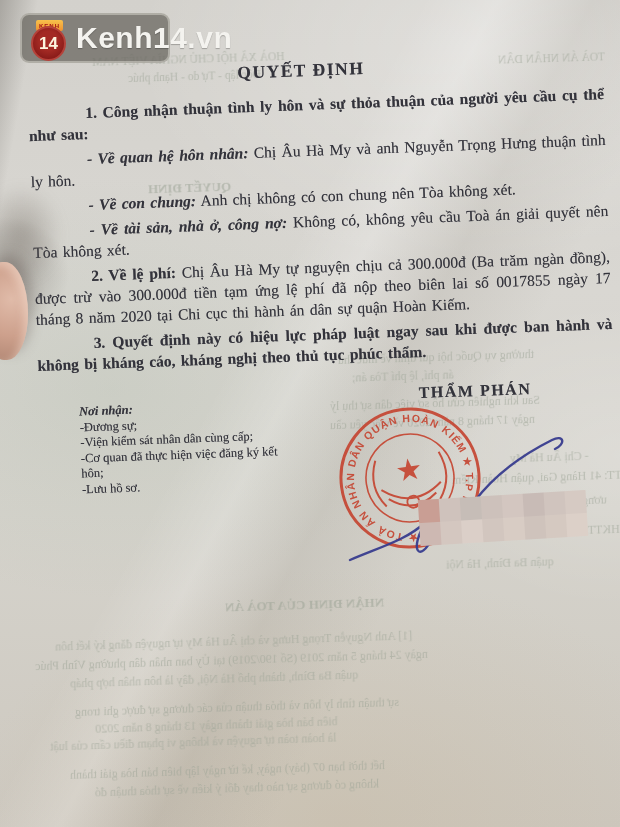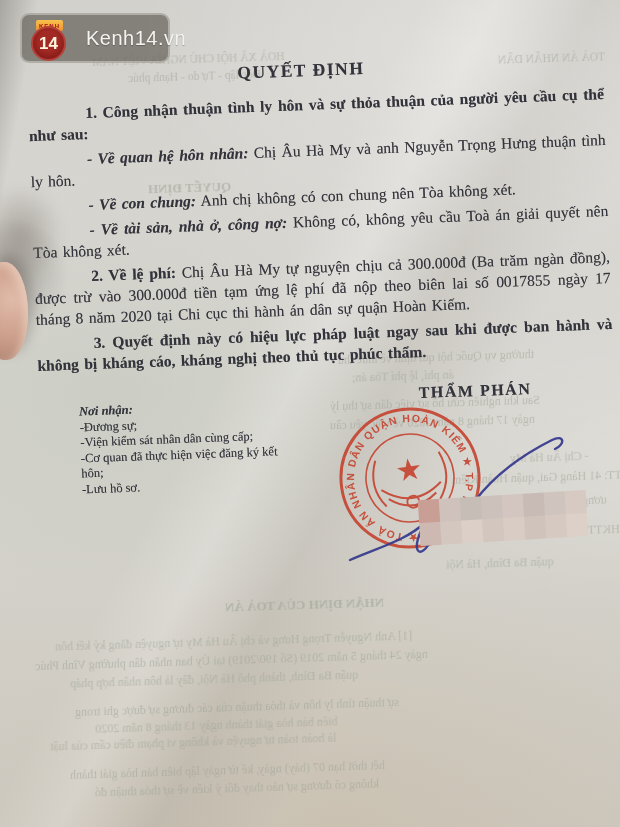--- a/index.html
+++ b/index.html
@@ -25,32 +25,32 @@
     filter:blur(6px);}
   .finger{position:absolute;left:-16px;top:262px;width:44px;height:98px;
     border-radius:46% 58% 52% 50%;
     background:radial-gradient(circle at 62% 38%, #e0bba9 0%, #cda08c 55%, #b08673 100%);
     box-shadow:5px -7px 12px rgba(105,95,88,0.35), inset -4px 4px 8px rgba(255,235,222,0.45);}
 
   
   .wm{position:absolute;left:20px;top:13px;width:150px;height:50px;z-index:30;
     background:rgba(104,101,95,0.74);border:2px solid rgba(214,211,203,0.55);
     border-radius:9px;display:flex;align-items:center;box-sizing:border-box;
-    font-family:"Liberation Sans",sans-serif;padding-left:10px;}
+    font-family:"Liberation Sans",sans-serif;}
   .wm-circle{position:absolute;left:9px;top:11px;width:35px;height:35px;border-radius:50%;
     background:radial-gradient(circle at 50% 42%, #a32a24 40%, #811716 85%);
     border:2px solid #b5423a;box-sizing:border-box;z-index:2;
     display:flex;align-items:center;justify-content:center;
     color:#fdf5df;font-weight:bold;font-size:17px;}
   .wm-tab{position:absolute;left:14px;top:5px;width:27px;height:11px;z-index:1;
     background:linear-gradient(#f8c24c,#ee9130);border-radius:2px;
     display:flex;align-items:center;justify-content:center;
     color:#a31414;font-size:6px;font-weight:bold;letter-spacing:1px;}
-  .wm-text{margin-left:54px;color:#f4f3ef;font-size:20px;letter-spacing:0.5px;
-    text-shadow:0 1px 1px rgba(0,0,0,0.25);}
+  .wm-text{margin-left:54px;color:#f4f3ef;font-size:30px;letter-spacing:0.5px;
+    text-shadow:0 1px 1px rgba(0,0,0,0.25);font-weight:bold;}
 
   
   .bleed{position:absolute;color:#9aa294;opacity:0.52;white-space:nowrap;
     transform:scaleX(-1) rotate(1.8deg);filter:blur(0.45px);font-size:12px;}
   .bleed.b-bold{font-weight:bold;opacity:0.55;}
 
   
   .doc{position:absolute;inset:0;transform:rotate(-2.1deg);transform-origin:310px 320px;
     color:#33333b;text-shadow:0 0 0.6px rgba(45,45,55,0.45);}
   .title{position:absolute;left:0;right:0;top:60px;text-align:center;

